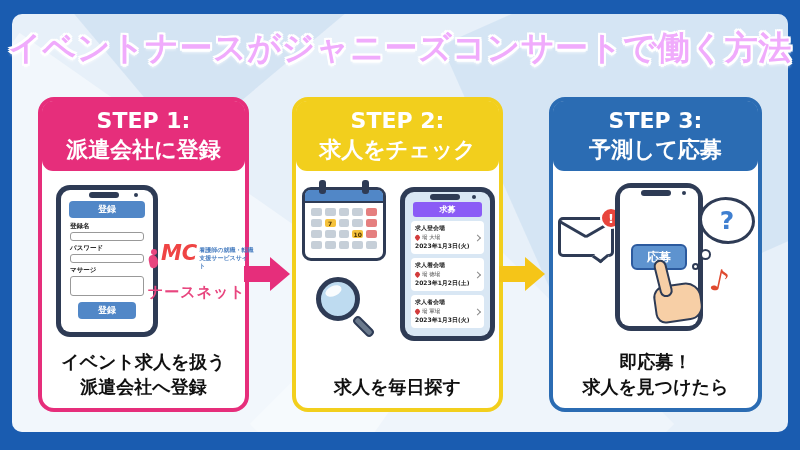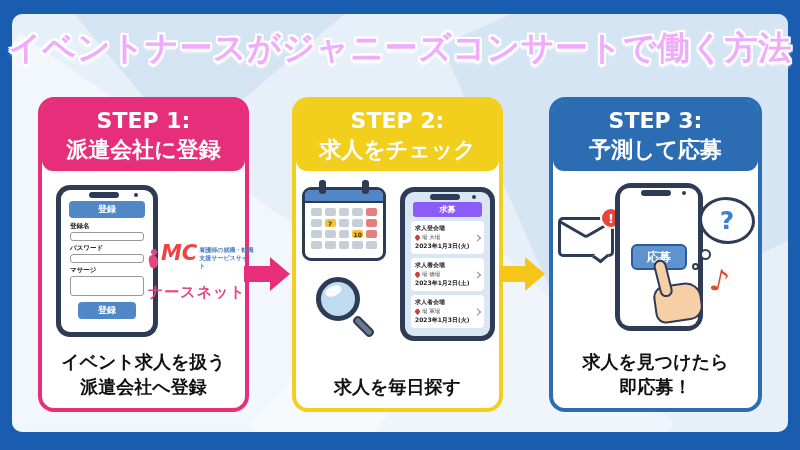--- a/index.html
+++ b/index.html
@@ -295,22 +295,22 @@
       <div class="finger"></div>
     </div>
     <div class="bubble">
       <span class="question-mark">?</span>
     </div>
     <div class="bub-dot1"></div>
     <div class="bub-dot2"></div>
     <div class="music-note">♪</div>
   </div>
   <div class="caption">
+    <div>即応募！</div>
     <div>求人を見つけたら</div>
-    <div>即応募！</div>
   </div>
 </div>
 
 <div class="arrow arrow-pink">
   <div class="arrow-body"></div>
     <div class="arrow-head"></div>
 </div>
 <div class="arrow arrow-yellow">
   <div class="arrow-body"></div>
     <div class="arrow-head"></div>

